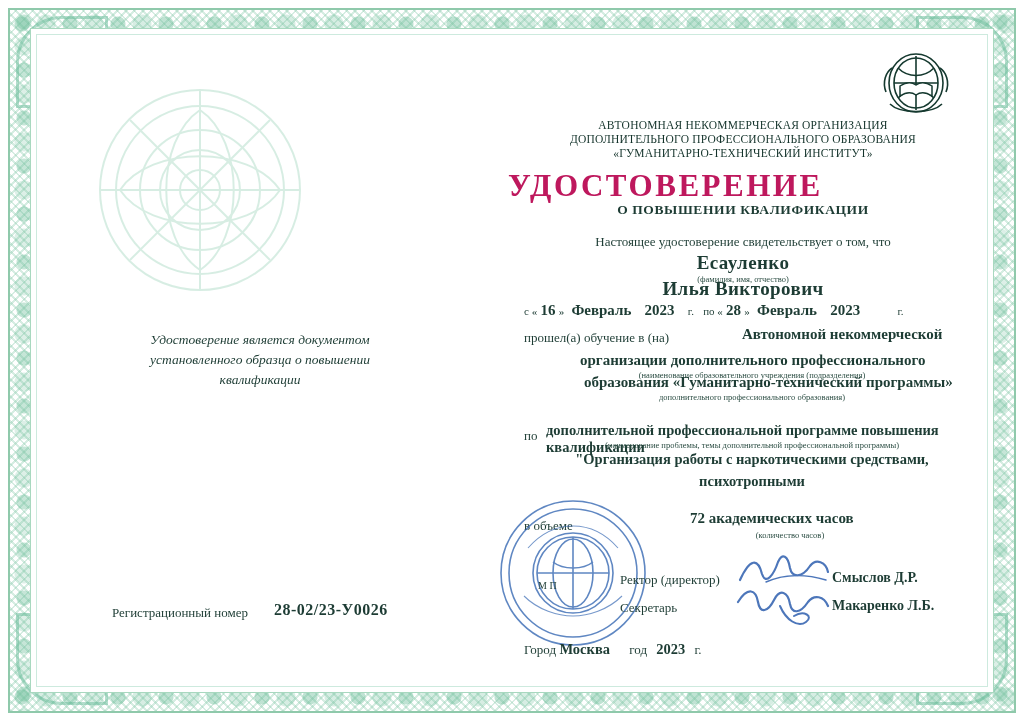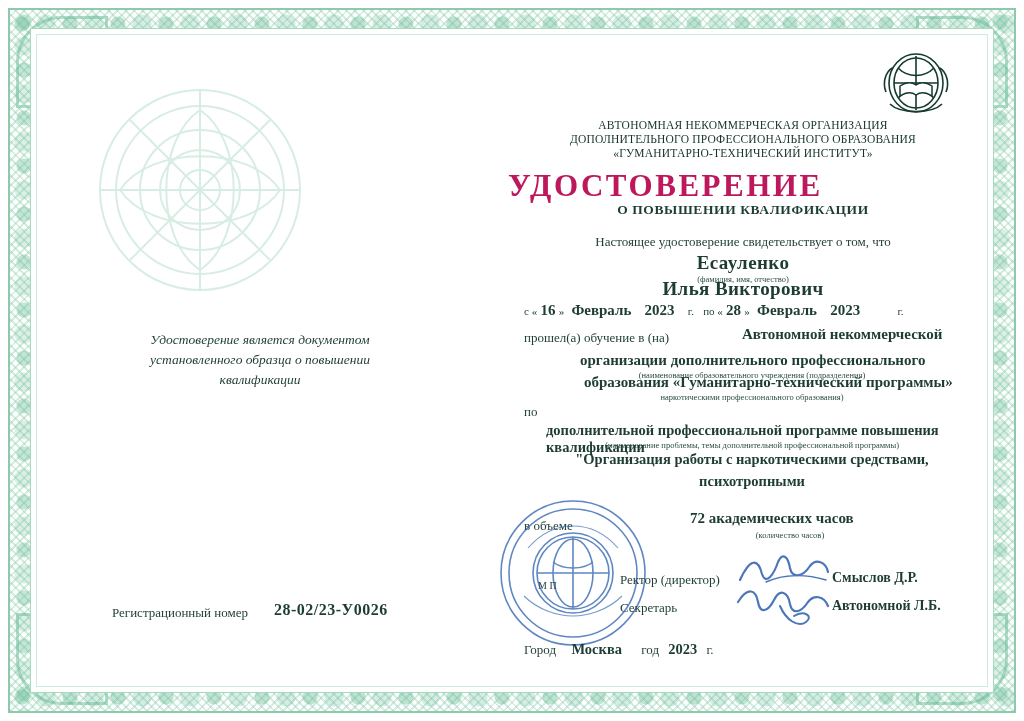--- a/index.html
+++ b/index.html
@@ -335,23 +335,23 @@
       <b style="margin-left:4px">Февраль</b>
       <b style="margin-left:10px">2023</b>
       <span class="small" style="margin-left:34px">г.</span>
     </div>
 
     <div class="row" style="left:524px; top:330px;">прошел(а) обучение в (на)</div>
     <div class="row org-val" style="left:742px; top:326px;">Автономной некоммерческой</div>
     <div class="row org-val" style="left:580px; top:352px;">организации дополнительного профессионального</div>
     <div class="hint-line" style="left:524px; top:370px; width:456px;">(наименование образовательного учреждения (подразделения)</div>
     <div class="row org-val" style="left:584px; top:374px;">образования «Гуманитарно-технический программы»</div>
-    <div class="hint-line" style="left:524px; top:392px; width:456px;">наркотическими профессионального образования)</div>
-
-    <div class="row" style="left:524px; top:404px;">по</div>
+    <div class="hint-line" style="left:524px; top:392px; width:456px;">дополнительного профессионального образования)</div>
+
+    <div class="row" style="left:524px; top:428px;">по</div>
     <div class="row prog-title" style="left:546px; top:422px;">дополнительной профессиональной программе повышения квалификации</div>
     <div class="hint-line" style="left:524px; top:440px; width:456px;">(наименование проблемы, темы дополнительной профессиональной программы)</div>
     <div class="prog-name" style="position:absolute; left:524px; top:448px; width:456px;">"Организация работы с наркотическими средствами, психотропными</div>
 
     <div class="row" style="left:524px; top:518px;">в объеме</div>
     <div class="row hours-val" style="left:690px; top:510px;">72 академических часов</div>
     <div class="hint-line" style="left:620px; top:530px; width:340px;">(количество часов)</div>
 
     <svg class="stamp" viewBox="0 0 150 150">
       <g fill="none" stroke="#2a5fae" stroke-width="1.6">
@@ -371,29 +371,29 @@
     <div class="mp-label">М П</div>
 
     <div class="sign-row" style="left:620px; top:572px;">Ректор (директор)</div>
     <div class="sign-row sign-name" style="left:832px; top:570px;">Смыслов Д.Р.</div>
     <svg class="signature-scribble" style="left:736px; top:552px; width:96px; height:36px;" viewBox="0 0 96 36">
       <path d="M4 28 C14 6 22 6 26 22 C30 34 38 22 42 10 C46 0 52 4 54 16 C56 26 66 26 74 14 C80 6 90 10 92 20" fill="none" stroke="#2e5fae" stroke-width="2.2" stroke-linecap="round"></path>
       <path d="M30 30 C48 22 70 22 90 28" fill="none" stroke="#2e5fae" stroke-width="1.4" stroke-linecap="round"></path>
     </svg>
 
     <div class="sign-row" style="left:620px; top:600px;">Секретарь</div>
-    <div class="sign-row sign-name" style="left:832px; top:598px;">Автономной Л.Б.</div>
+    <div class="sign-row sign-name" style="left:832px; top:598px;">Макаренко Л.Б.</div>
     <svg class="signature-scribble" style="left:736px; top:584px; width:96px; height:46px;" viewBox="0 0 96 46">
       <path d="M2 18 C12 2 20 6 22 18 C24 30 32 28 38 16 C44 4 52 8 54 20 C56 30 64 30 72 18 C78 10 88 12 92 22" fill="none" stroke="#2e5fae" stroke-width="2.2" stroke-linecap="round"></path>
       <path d="M44 22 C50 36 62 44 70 38 C78 32 68 26 58 32" fill="none" stroke="#2e5fae" stroke-width="2" stroke-linecap="round"></path>
     </svg>
 
     <div class="city-row">
       <span>Город</span>
-      <b style="margin-left:12px">Москва</b>
+      <b style="margin-left:0">Москва</b>
       <span style="margin-left:16px">год</span>
       <b style="margin-left:6px">2023</b>
       <span style="margin-left:6px">г.</span>
     </div>
 
     <div class="left-note">
       <div>Удостоверение является документом</div>
       <div>установленного образца о повышении квалификации</div>
     </div>
 

